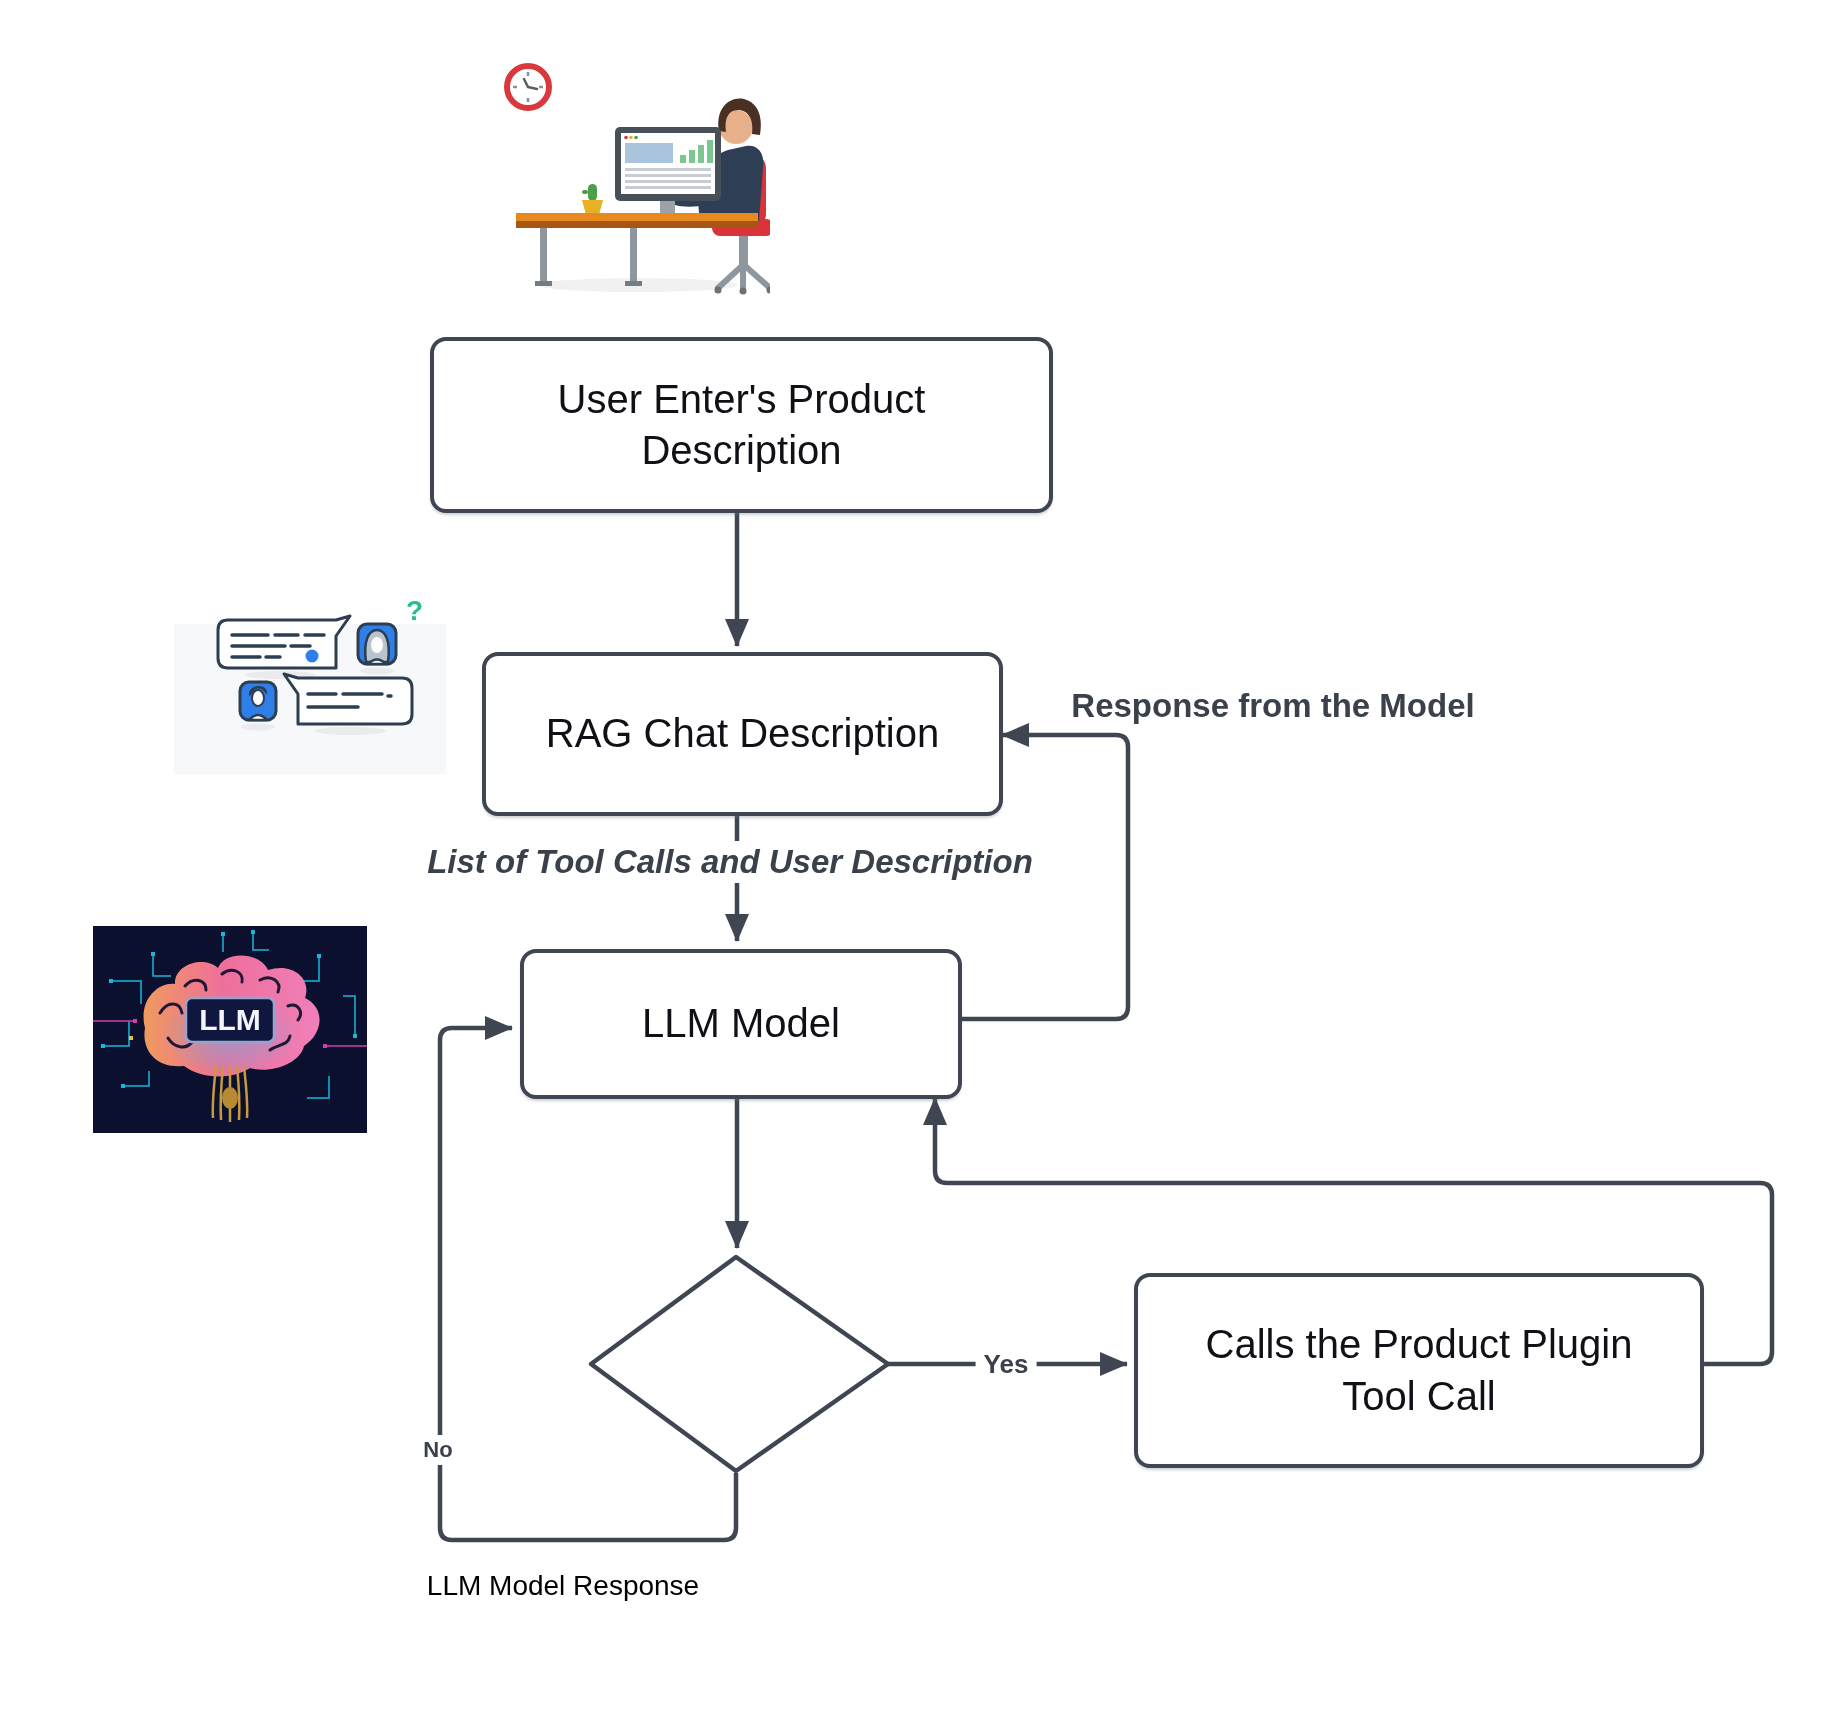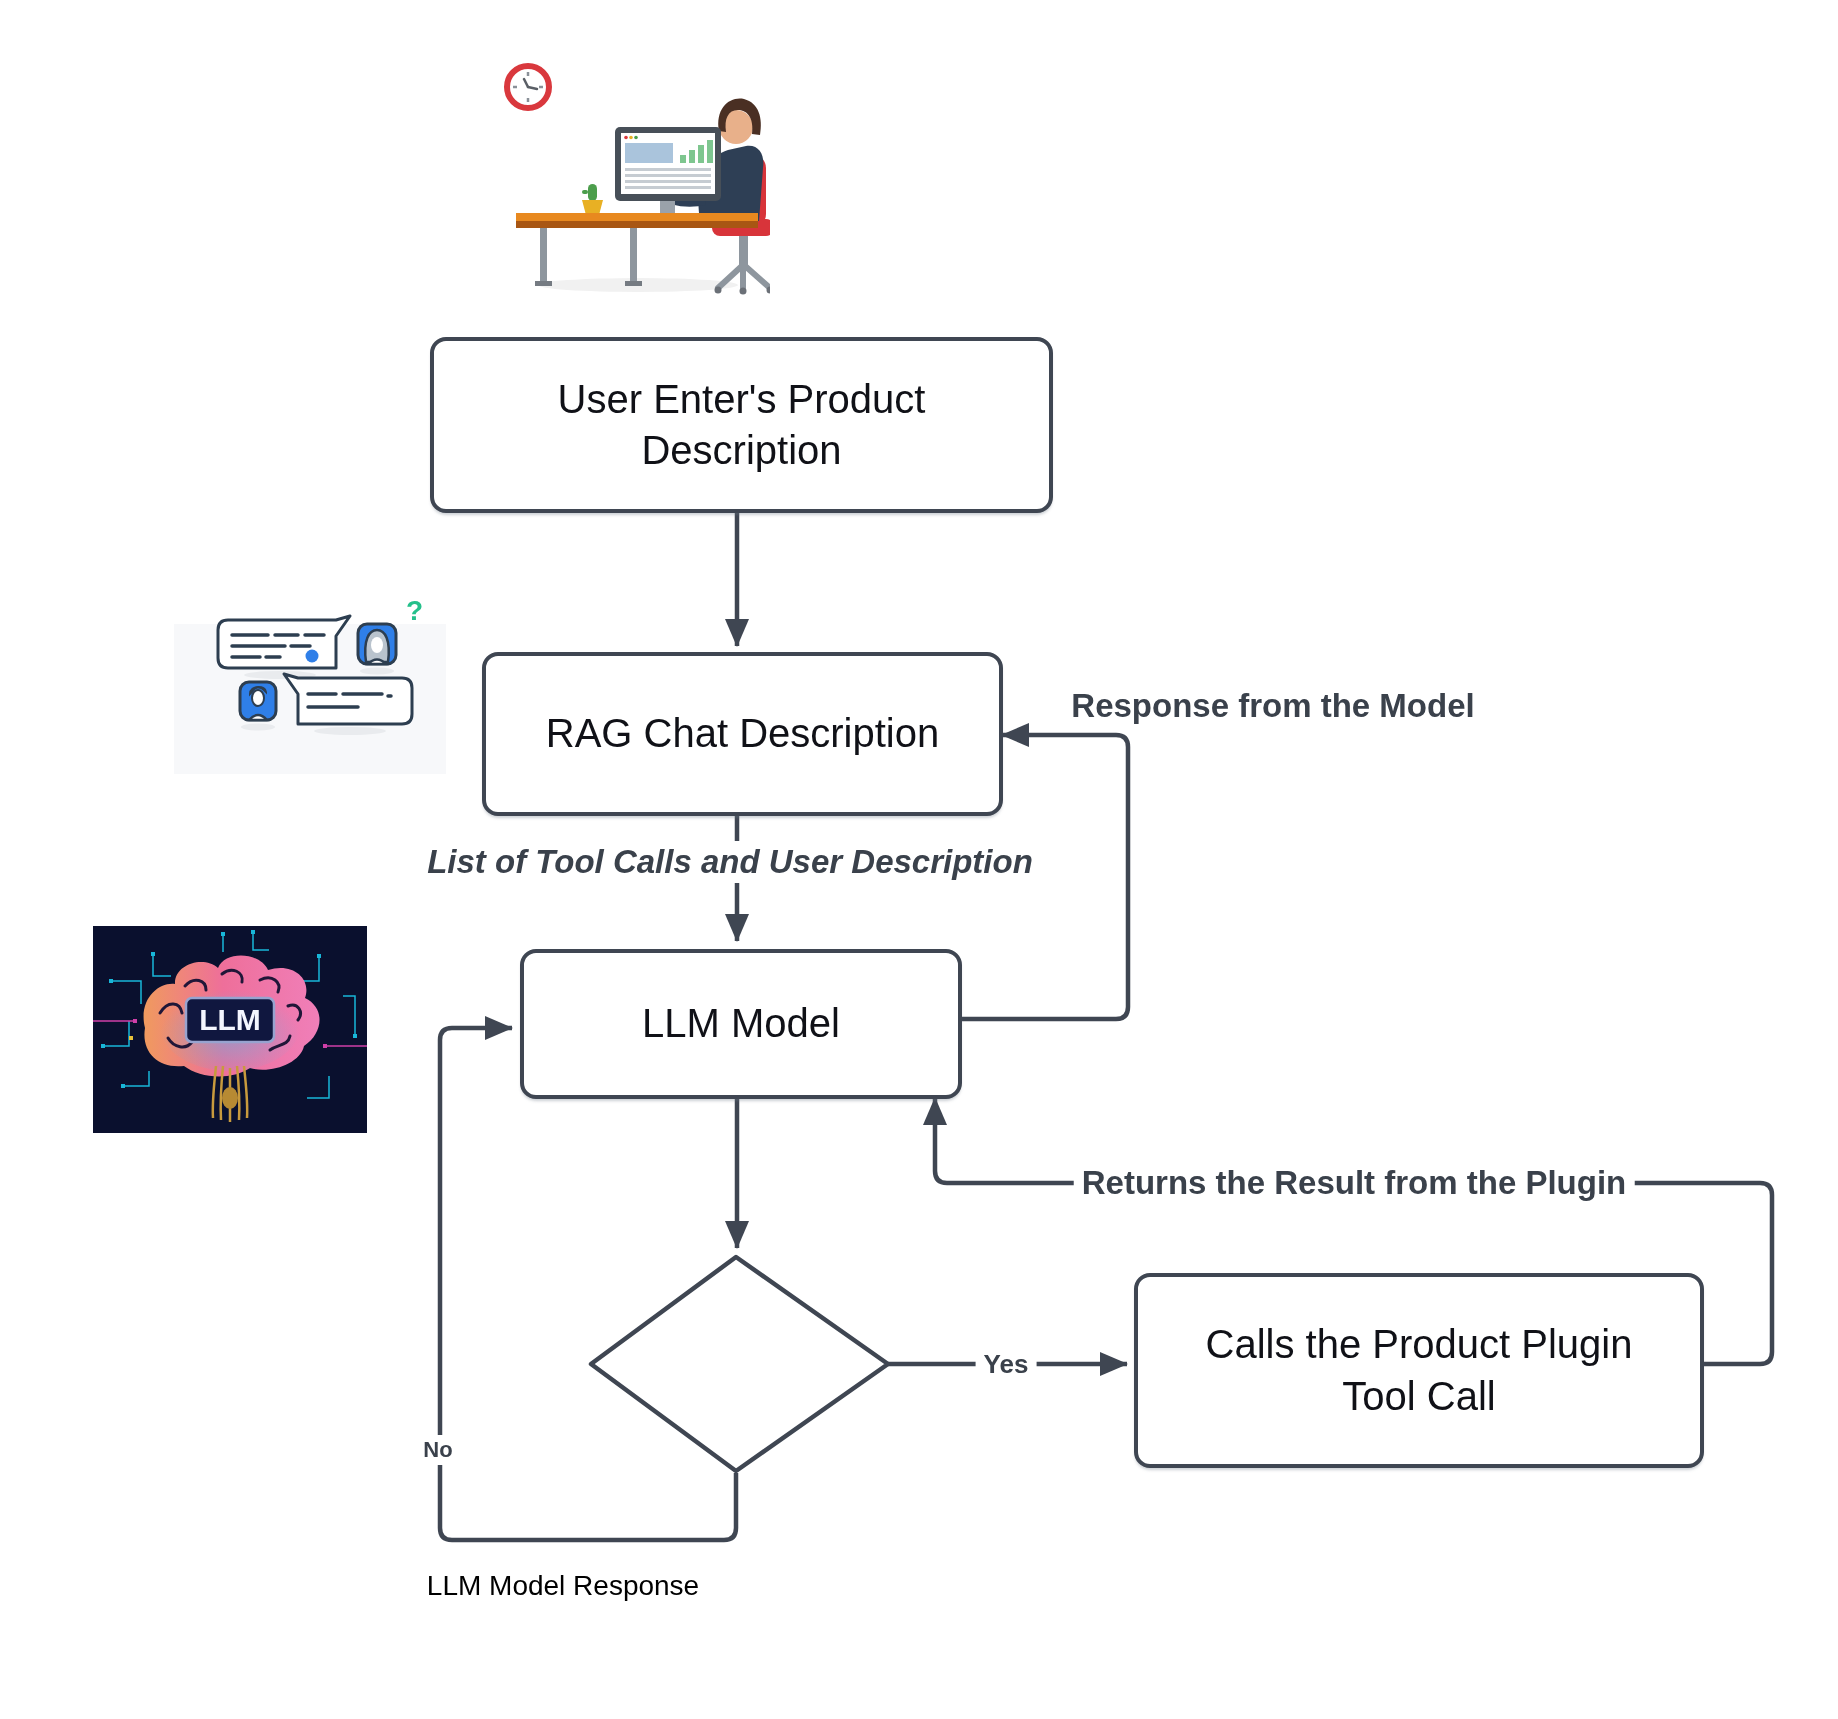--- a/index.html
+++ b/index.html
@@ -63,21 +63,20 @@
   </div>
 
   <div class="node" style="left:1134px;top:1273px;width:562px;height:187px;">
     <span>Calls the Product Plugin</span>
     <span>Tool Call</span>
   </div>
 
 
   <div class="edge-label" style="left:730px;top:862px;font-style:italic;">List of Tool Calls and User Description</div>
   <div class="edge-label" style="left:1258px;top:706px;margin-left:15px;">Response from the Model</div>
-  <div class="edge-label" style="left:1354px;top:1183px;">Returns the Result from the Plugin</div>
   <div class="edge-label" style="left:1006px;top:1364px;font-size:26px;">Yes</div>
   <div class="edge-label" style="left:438px;top:1450px;font-size:22px;">No</div>
   <div class="edge-label plain" style="left:563px;top:1586px;">LLM Model Response</div>
 
   <svg class="abs" style="left:488px;top:45px" width="282" height="250" viewBox="0 0 282 250">
     <ellipse cx="150" cy="240" rx="100" ry="7" fill="#f1f1f1"></ellipse>
 
     <g>
       <circle cx="40" cy="42" r="21" fill="#ffffff" stroke="#D9383D" stroke-width="6"></circle>
       <line x1="40" y1="27" x2="40" y2="31" stroke="#8a9098" stroke-width="2.5"></line>

